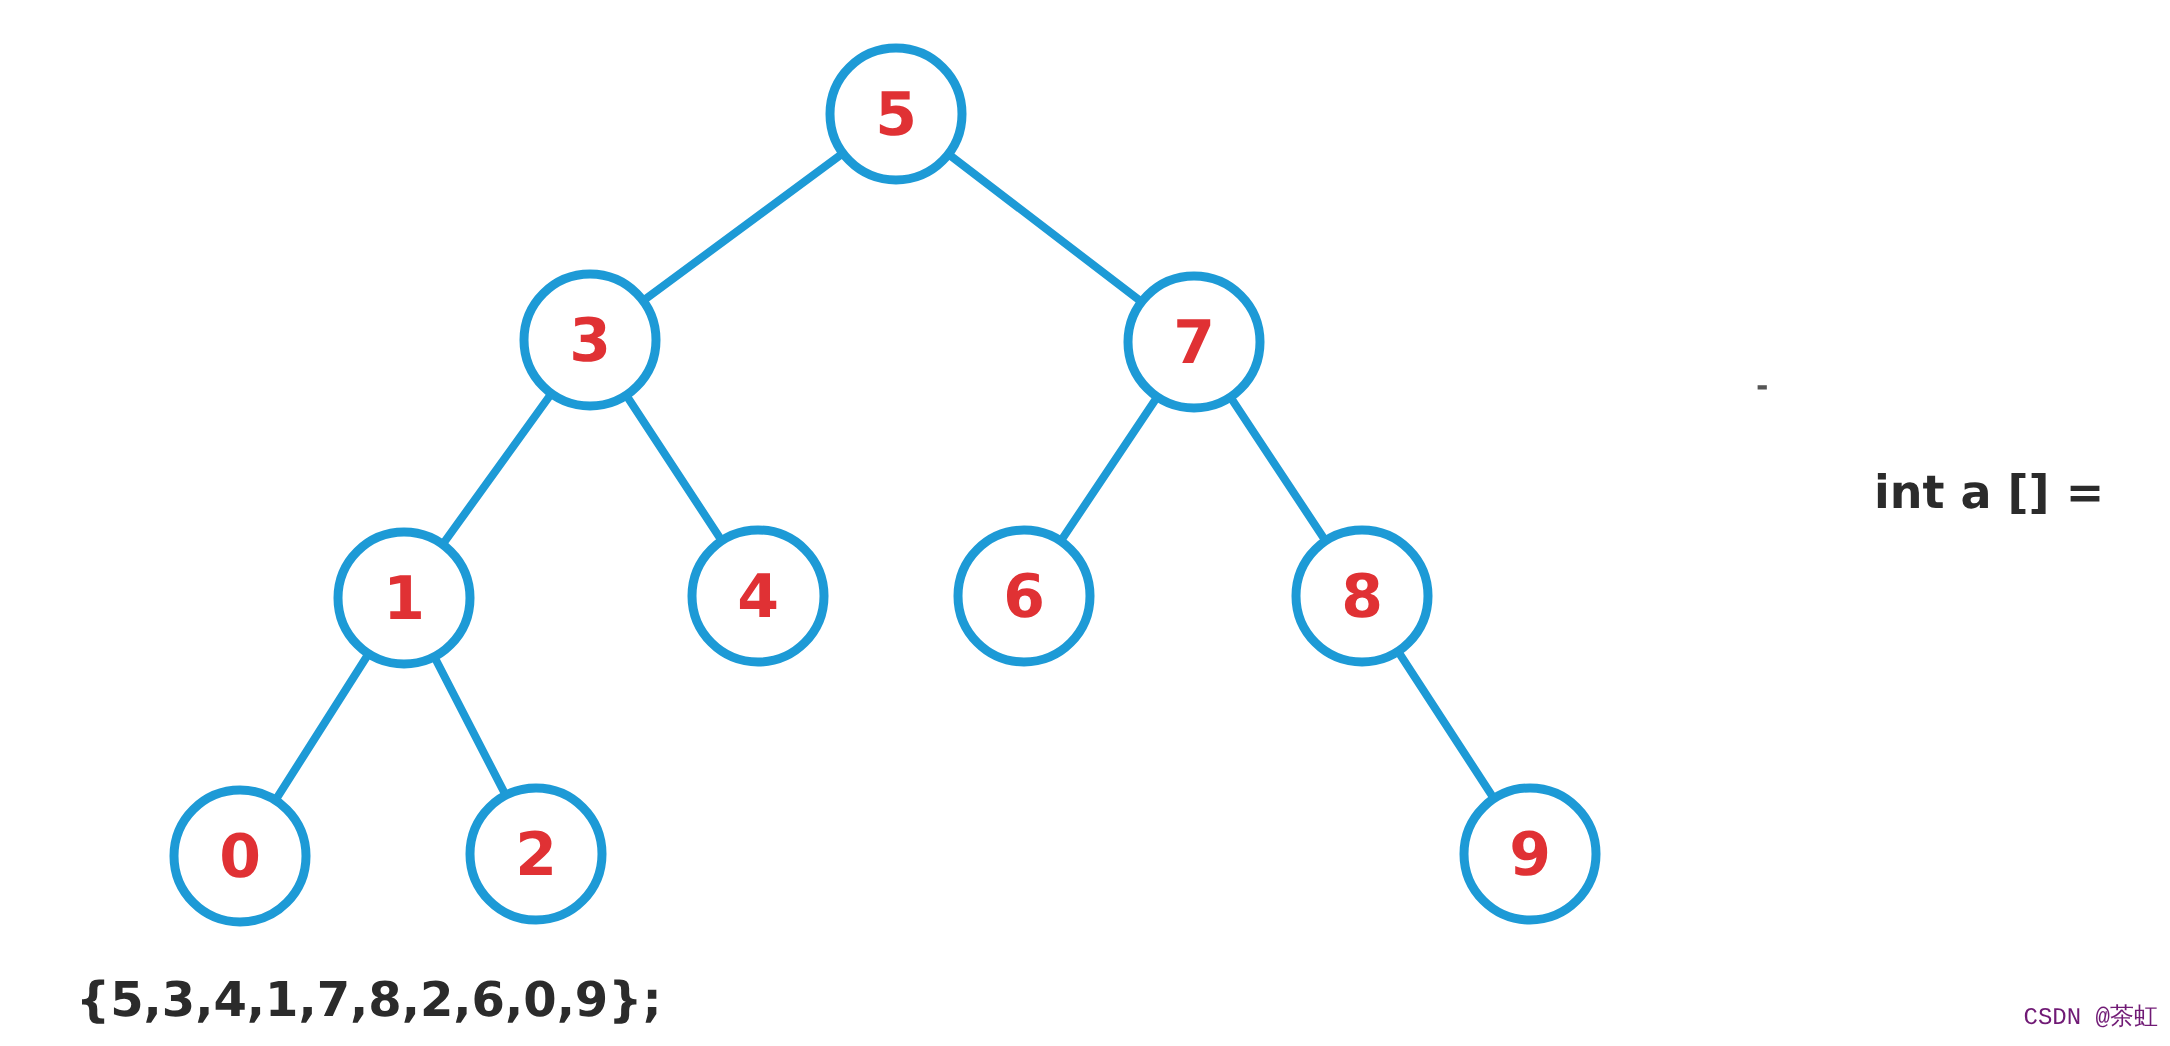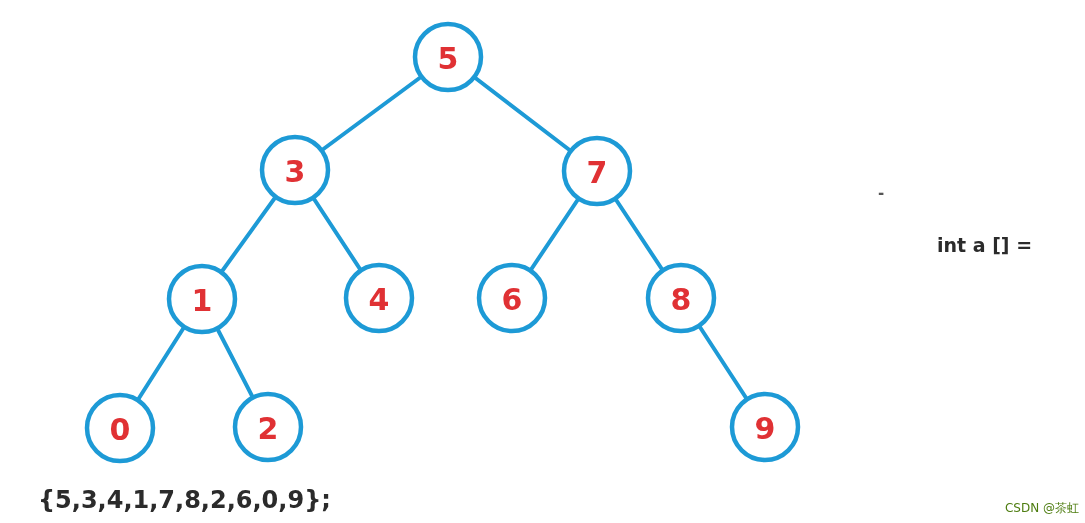--- a/index.html
+++ b/index.html
@@ -13,33 +13,34 @@
   }
   .canvas { position: absolute; left: 0; top: 0; width: 1085px; height: 523px; }
   svg { position: absolute; left: 0; top: 0; display: block; }
   .annotation {
     position: absolute;
     font-weight: bold;
     color: #2b2b2b;
     white-space: nowrap;
     letter-spacing: 0px;
   }
-  #int-decl   { left: 937px; top: 234px; font-size: 19px; }
+  #int-decl   { left: 937px; top: 234px; font-size: 23px; }
   #array-literal { left: 38px; top: 486px; font-size: 24px; }
   #stray-dash {
     left: 878px; top: 184px;
     font-size: 15px; font-weight: bold; color: #555555;
   }
   #watermark {
     position: absolute;
     right: 6px; top: 500px;
     font-size: 12px;
-    color: #4d7c0f;
+    color: #701a75;
     font-weight: normal;
     white-space: nowrap;
+    font-family: Liberation Mono, monospace;
   }
 </style>
 </head>
 <body>
 
 <div class="canvas">
   <svg id="tree-svg" width="1085" height="523" viewBox="0 0 1085 523">
       <line x1="448" y1="57" x2="295" y2="170" stroke="#1d9ad6" stroke-width="4" stroke-linecap="round"></line>
       <line x1="448" y1="57" x2="597" y2="171" stroke="#1d9ad6" stroke-width="4" stroke-linecap="round"></line>
       <line x1="295" y1="170" x2="202" y2="299" stroke="#1d9ad6" stroke-width="4" stroke-linecap="round"></line>

